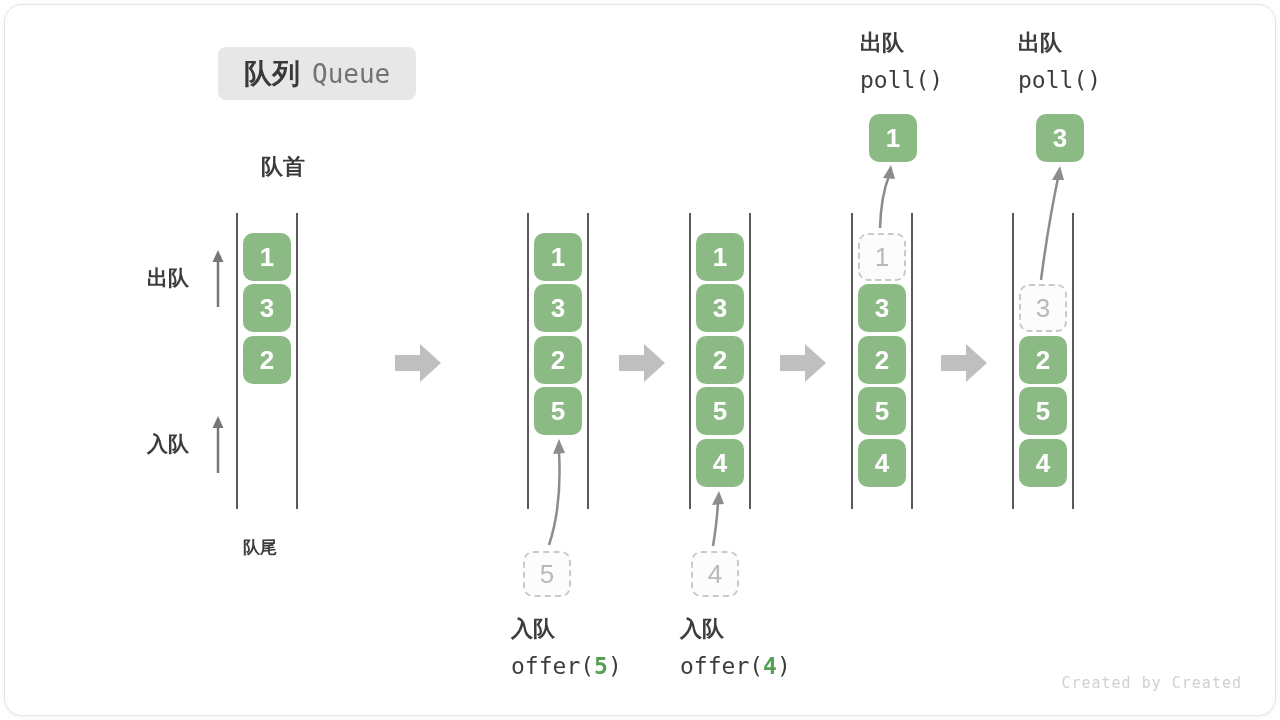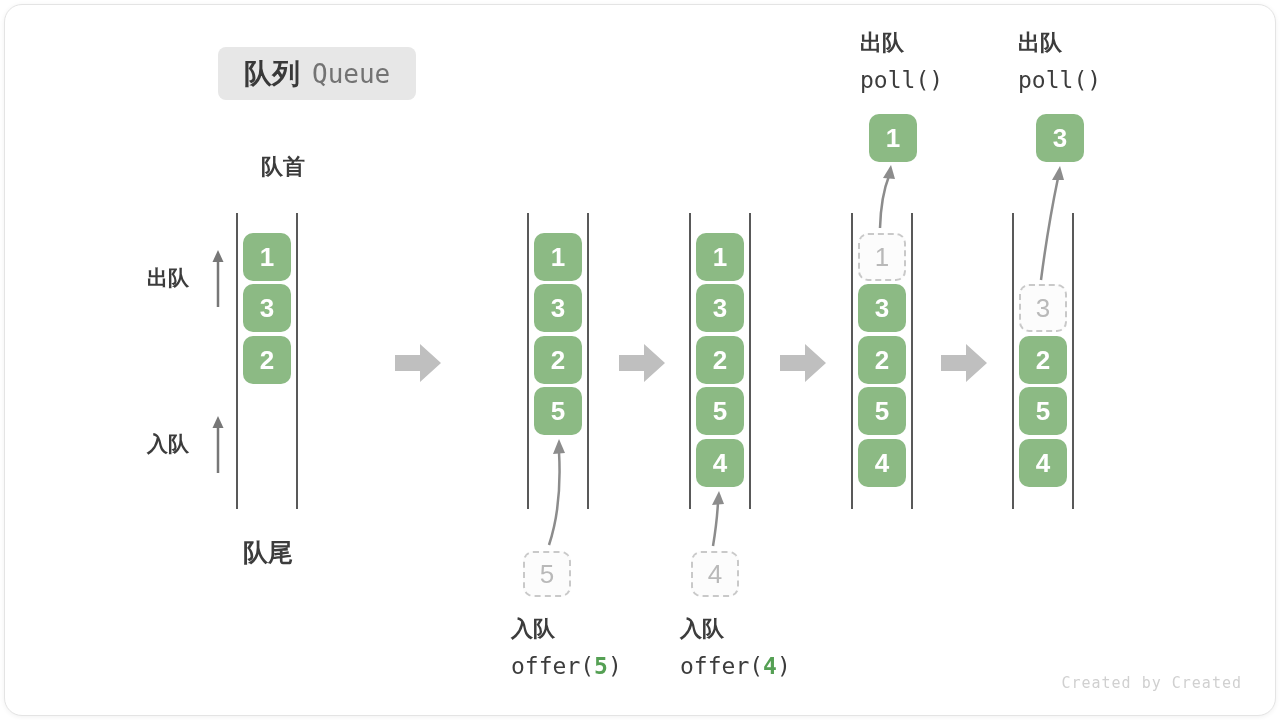--- a/index.html
+++ b/index.html
@@ -8,21 +8,21 @@
   .card{position:absolute;left:4px;top:4px;right:4px;bottom:4px;background:#fff;
         border:1px solid #e4e4e4;border-radius:18px;box-shadow:0 1px 5px rgba(0,0,0,.06);}
   
   .title-box{position:absolute;left:170px;top:47px;height:53px;padding:0 26px;
              background:#e7e7e7;border-radius:8px;display:flex;align-items:center;gap:12px;margin-left:48px;}
   .title-zh{font-size:28px;font-weight:bold;color:#393939;}
   .title-en{font-family:"DejaVu Sans Mono",monospace;font-size:26px;color:#737373;}
   
   .lbl{position:absolute;font-weight:bold;color:#3c3c3c;}
   .lbl-front{left:261px;top:152px;font-size:22px;}
-  .lbl-rear{left:243px;top:536px;font-size:25px;}
+  .lbl-rear{left:243px;top:536px;font-size:17px;}
   .lbl-side{font-size:21px;}
   .lbl-deq{left:147px;top:264px;}
   .lbl-enq{left:147px;top:430px;}
   
   .queue{position:absolute;top:213px;width:62px;height:296px;box-sizing:border-box;
          border-left:2px solid #595959;border-right:2px solid #595959;}
   .cell{position:absolute;left:5px;width:48px;height:48px;border-radius:10px;
         display:flex;align-items:center;justify-content:center;
         font-size:26px;font-weight:bold;box-sizing:border-box;}
   .cell-green{background:#8cba84;color:#fff;}

